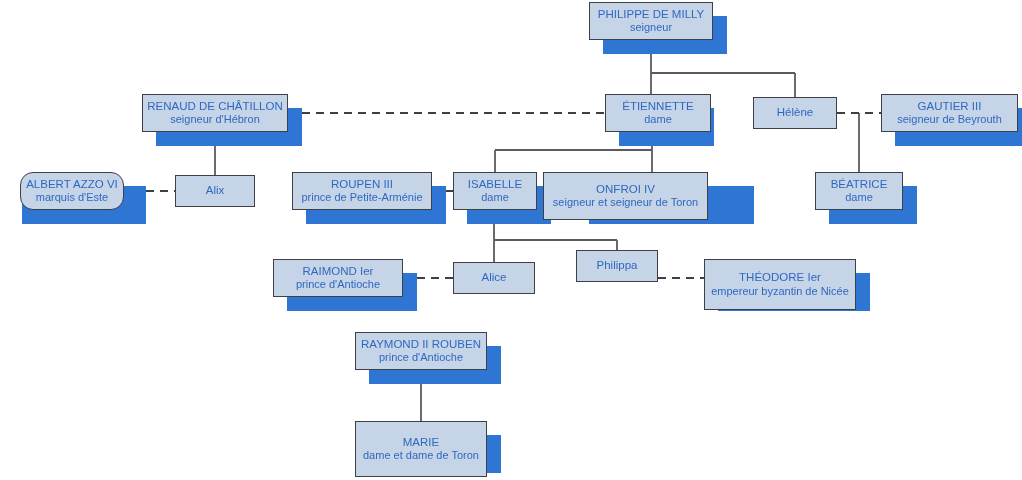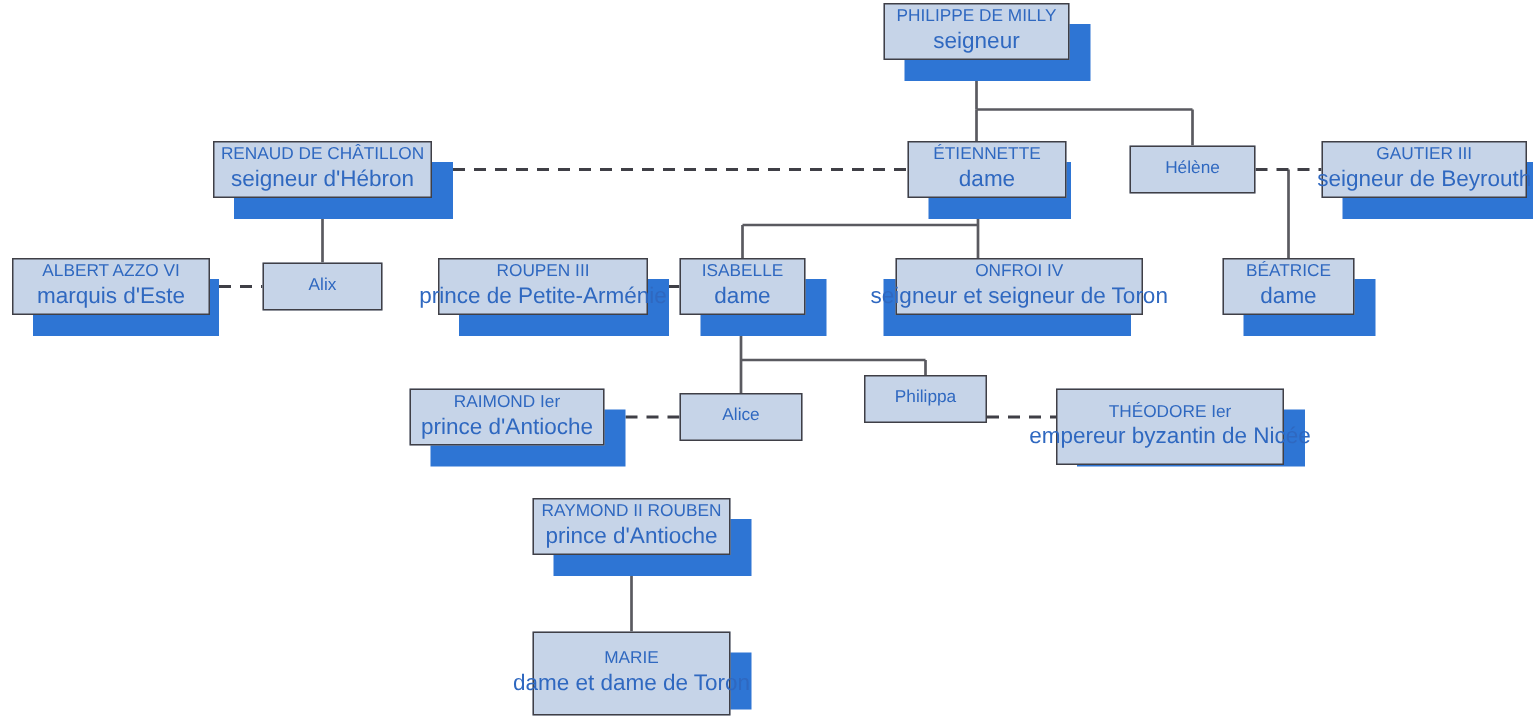--- a/index.html
+++ b/index.html
@@ -40,21 +40,21 @@
   .node .ln {
     display: block;
     line-height: 1.18;
     white-space: nowrap;
     text-align: center;
   }
   .node .ln.t1 {
     font-size: 11.5px;
   }
   .node .ln.t2 {
-    font-size: 15px;
+    font-size: 11px;
   }
   .shadow {
     position: absolute;
     background: #2e75d4;
     z-index: 1;
   }
 </style>
 </head>
 <body>
 
@@ -114,39 +114,39 @@
       </div>
       <div class="node" style="left: 753px; top: 97px; width: 84px; height: 32px;">
         <span class="ln t1">Hélène</span>
       </div>
       <div class="shadow" style="left: 895px; top: 108px; width: 137px; height: 38px;"></div>
       <div class="node" style="left: 881px; top: 94px; width: 137px; height: 38px;">
         <span class="ln t1">GAUTIER III</span>
         <span class="ln t2">seigneur de Beyrouth</span>
       </div>
       <div class="shadow" style="left: 22px; top: 186px; width: 124px; height: 38px;"></div>
-      <div class="node" style="left: 8px; top: 172px; width: 132px; height: 38px;">
+      <div class="node" style="left: 20px; top: 172px; width: 104px; height: 38px; border-radius: 13px;">
         <span class="ln t1">ALBERT AZZO VI</span>
         <span class="ln t2">marquis d'Este</span>
       </div>
       <div class="node" style="left: 175px; top: 175px; width: 80px; height: 32px;">
         <span class="ln t1">Alix</span>
       </div>
       <div class="shadow" style="left: 306px; top: 186px; width: 140px; height: 38px;"></div>
       <div class="node" style="left: 292px; top: 172px; width: 140px; height: 38px;">
         <span class="ln t1">ROUPEN III</span>
         <span class="ln t2">prince de Petite-Arménie</span>
       </div>
       <div class="shadow" style="left: 467px; top: 186px; width: 84px; height: 38px;"></div>
       <div class="node" style="left: 453px; top: 172px; width: 84px; height: 38px;">
         <span class="ln t1">ISABELLE</span>
         <span class="ln t2">dame</span>
       </div>
       <div class="shadow" style="left: 589px; top: 186px; width: 165px; height: 38px;"></div>
-      <div class="node" style="left: 597px; top: 172px; width: 165px; height: 38px;">
+      <div class="node" style="left: 543px; top: 172px; width: 165px; height: 48px;">
         <span class="ln t1">ONFROI IV</span>
         <span class="ln t2">seigneur et seigneur de Toron</span>
       </div>
       <div class="shadow" style="left: 829px; top: 186px; width: 88px; height: 38px;"></div>
       <div class="node" style="left: 815px; top: 172px; width: 88px; height: 38px;">
         <span class="ln t1">BÉATRICE</span>
         <span class="ln t2">dame</span>
       </div>
       <div class="shadow" style="left: 287px; top: 273px; width: 130px; height: 38px;"></div>
       <div class="node" style="left: 273px; top: 259px; width: 130px; height: 38px;">

